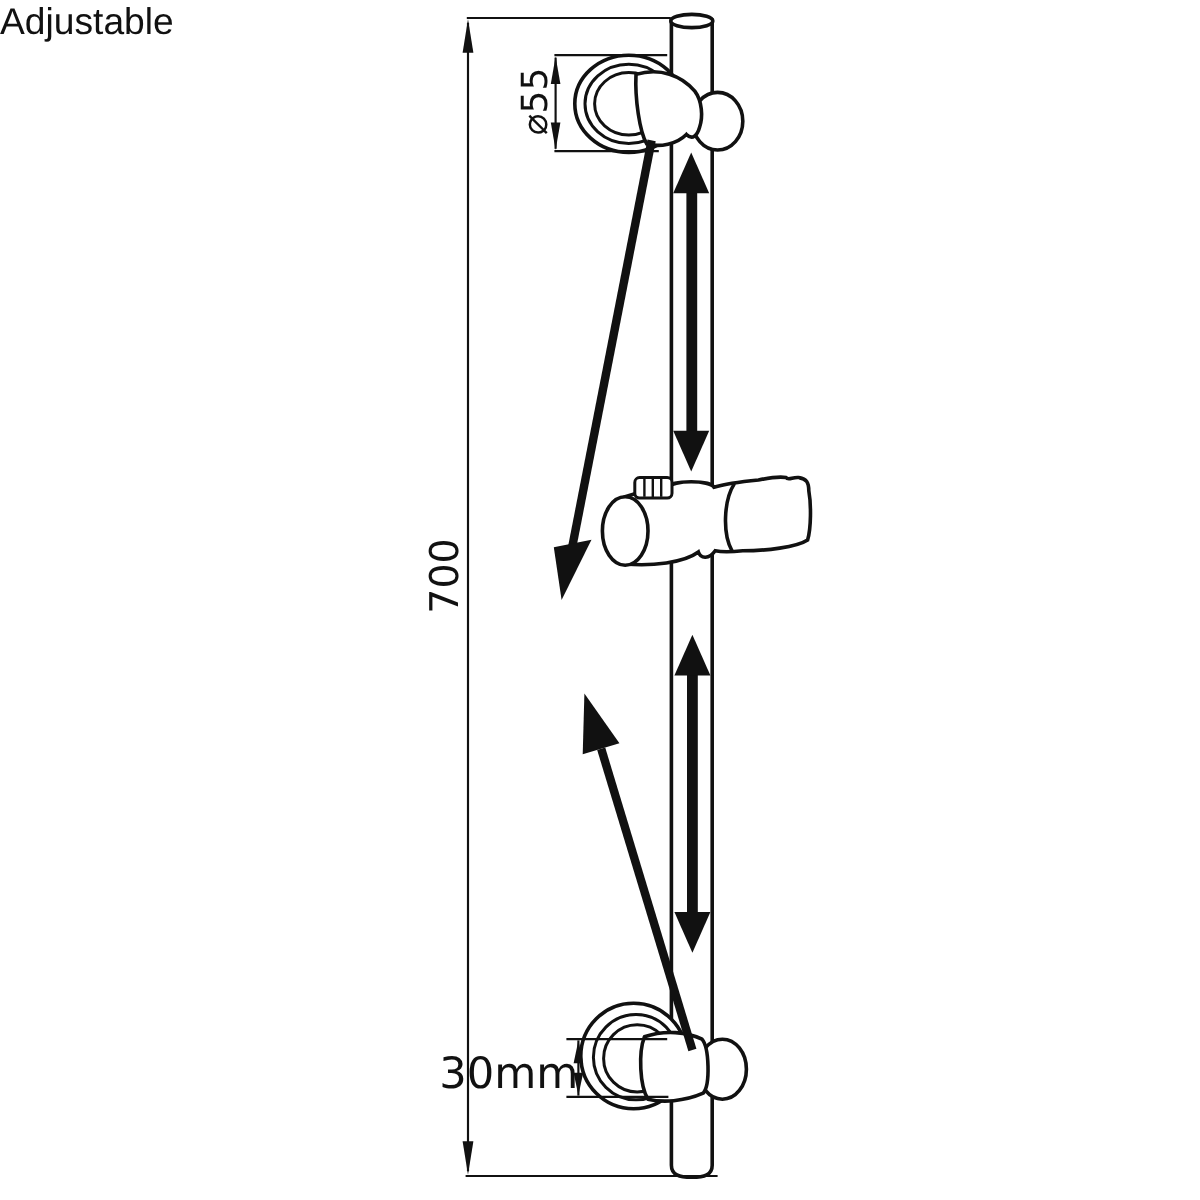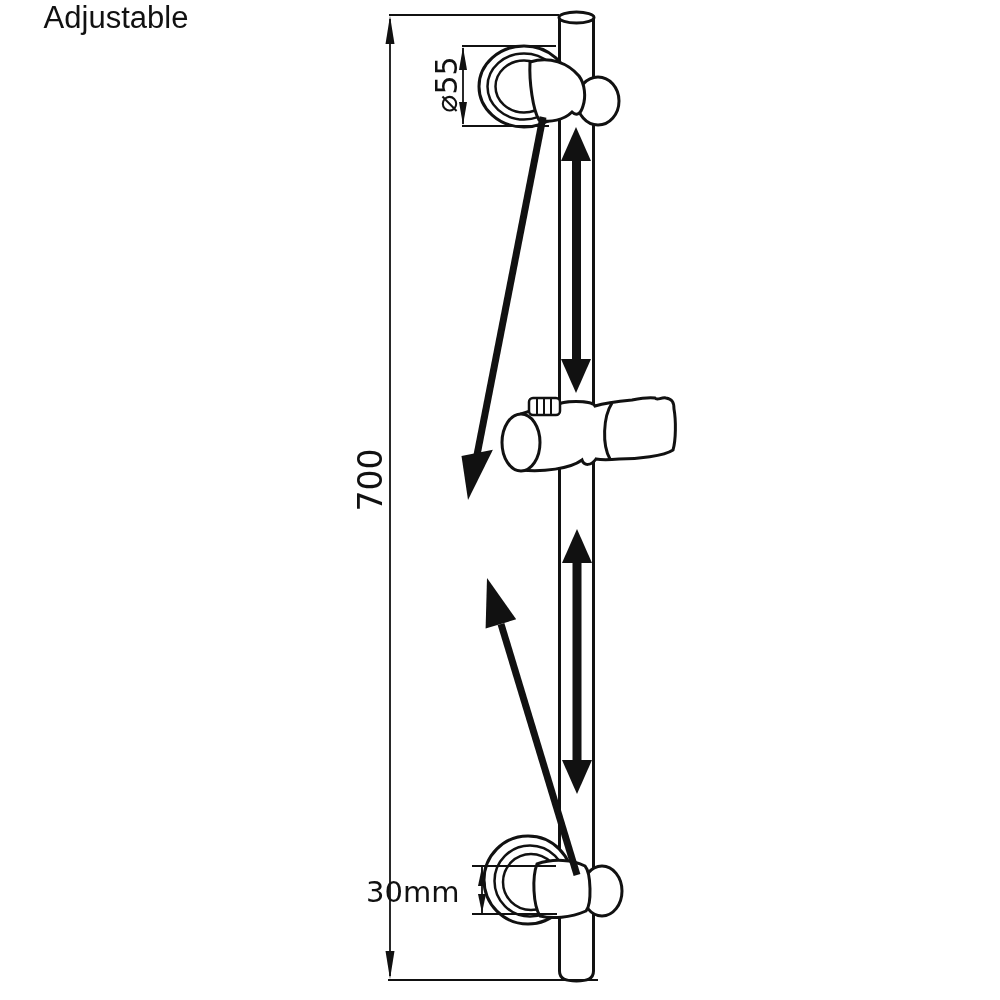--- a/index.html
+++ b/index.html
@@ -21,26 +21,25 @@
     position:absolute;
     color:var(--text);
     font-family:"DejaVu Sans","Liberation Sans",sans-serif;
     text-align:center;
     white-space:nowrap;
     line-height:1;
   }
   .rot{transform:rotate(-90deg);}
   #label-700{left:332px;top:462px;width:80px;height:36px;font-size:33px;}
   #label-dia55{left:407px;top:69px;width:80px;height:31px;font-size:30px;}
-  #label-30mm{left:366px;top:878px;width:112px;height:30px;font-size:29px;text-align:left;}
+  #label-30mm{left:366px;top:878px;width:112px;height:30px;font-size:36px;text-align:left;}
   #label-adjustable{
     left:391px;top:509px;width:160px;
-    font-size:31px;line-height:35px;text-align:center;
+    font-size:31px;line-height:35px;
     font-family:"Liberation Sans",sans-serif;
-    margin-left:36px;
   }
 </style>
 </head>
 <body>
 
 <div class="canvas">
 
   <svg class="drawing" width="1000" height="1000" viewBox="0 0 1000 1000">
 
     <g stroke="currentColor" fill="#ffffff" stroke-width="3">

